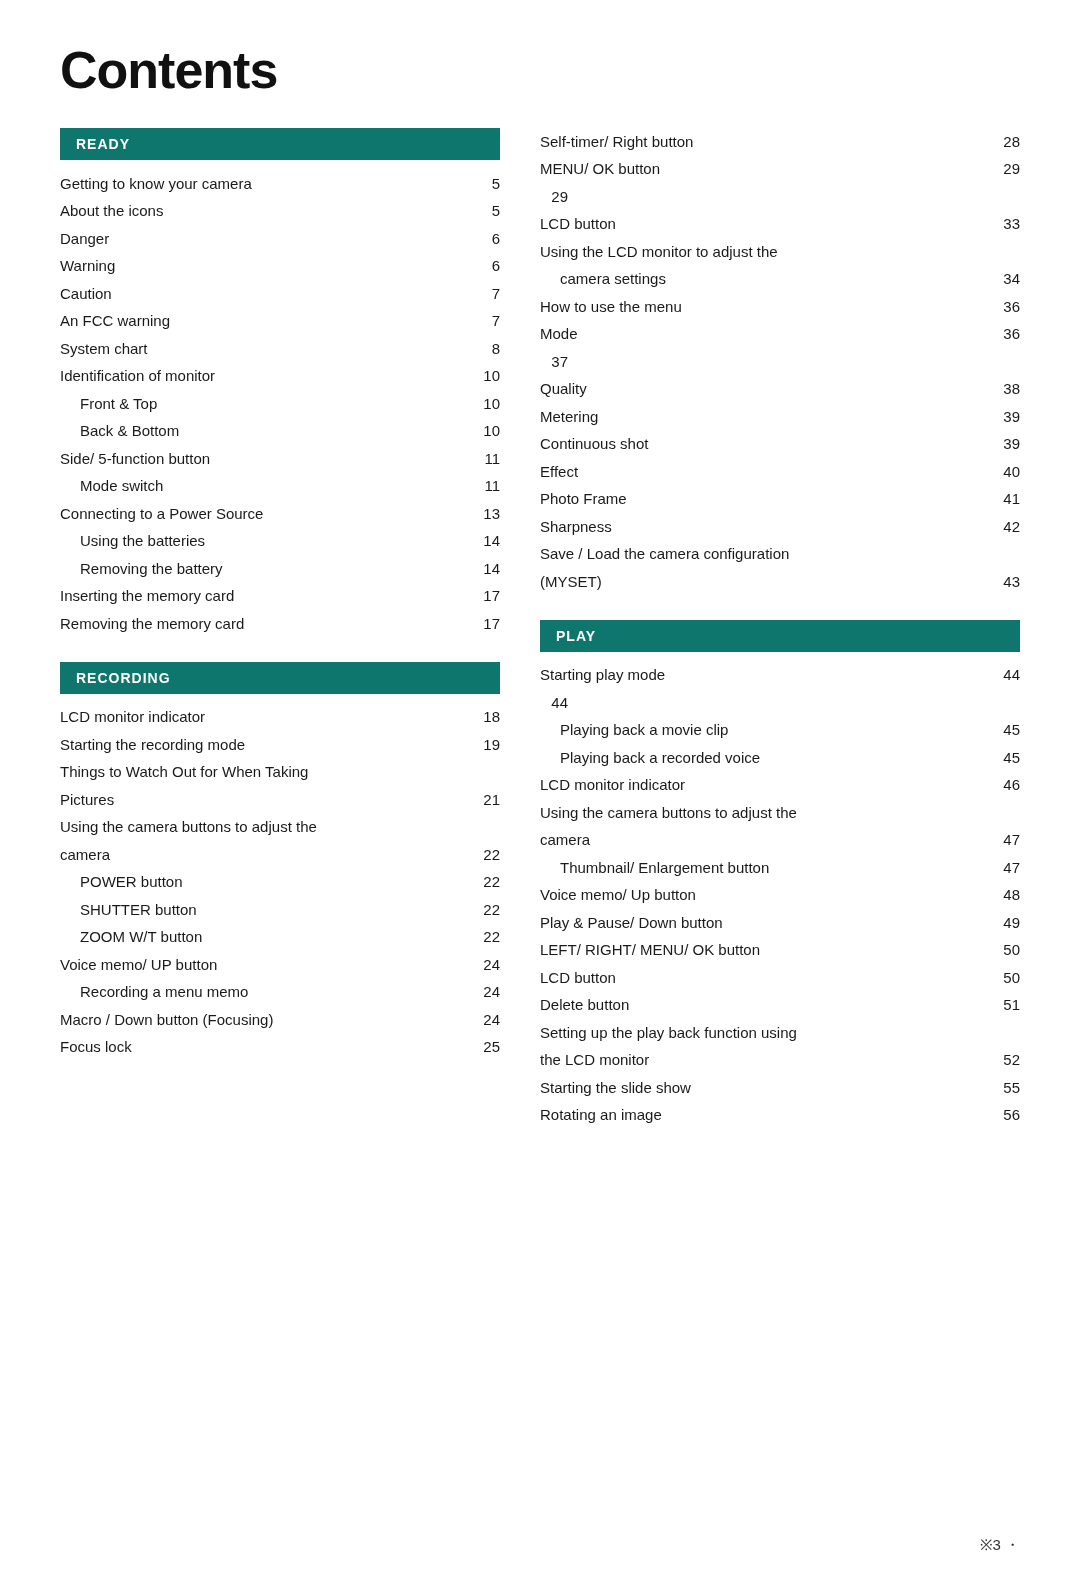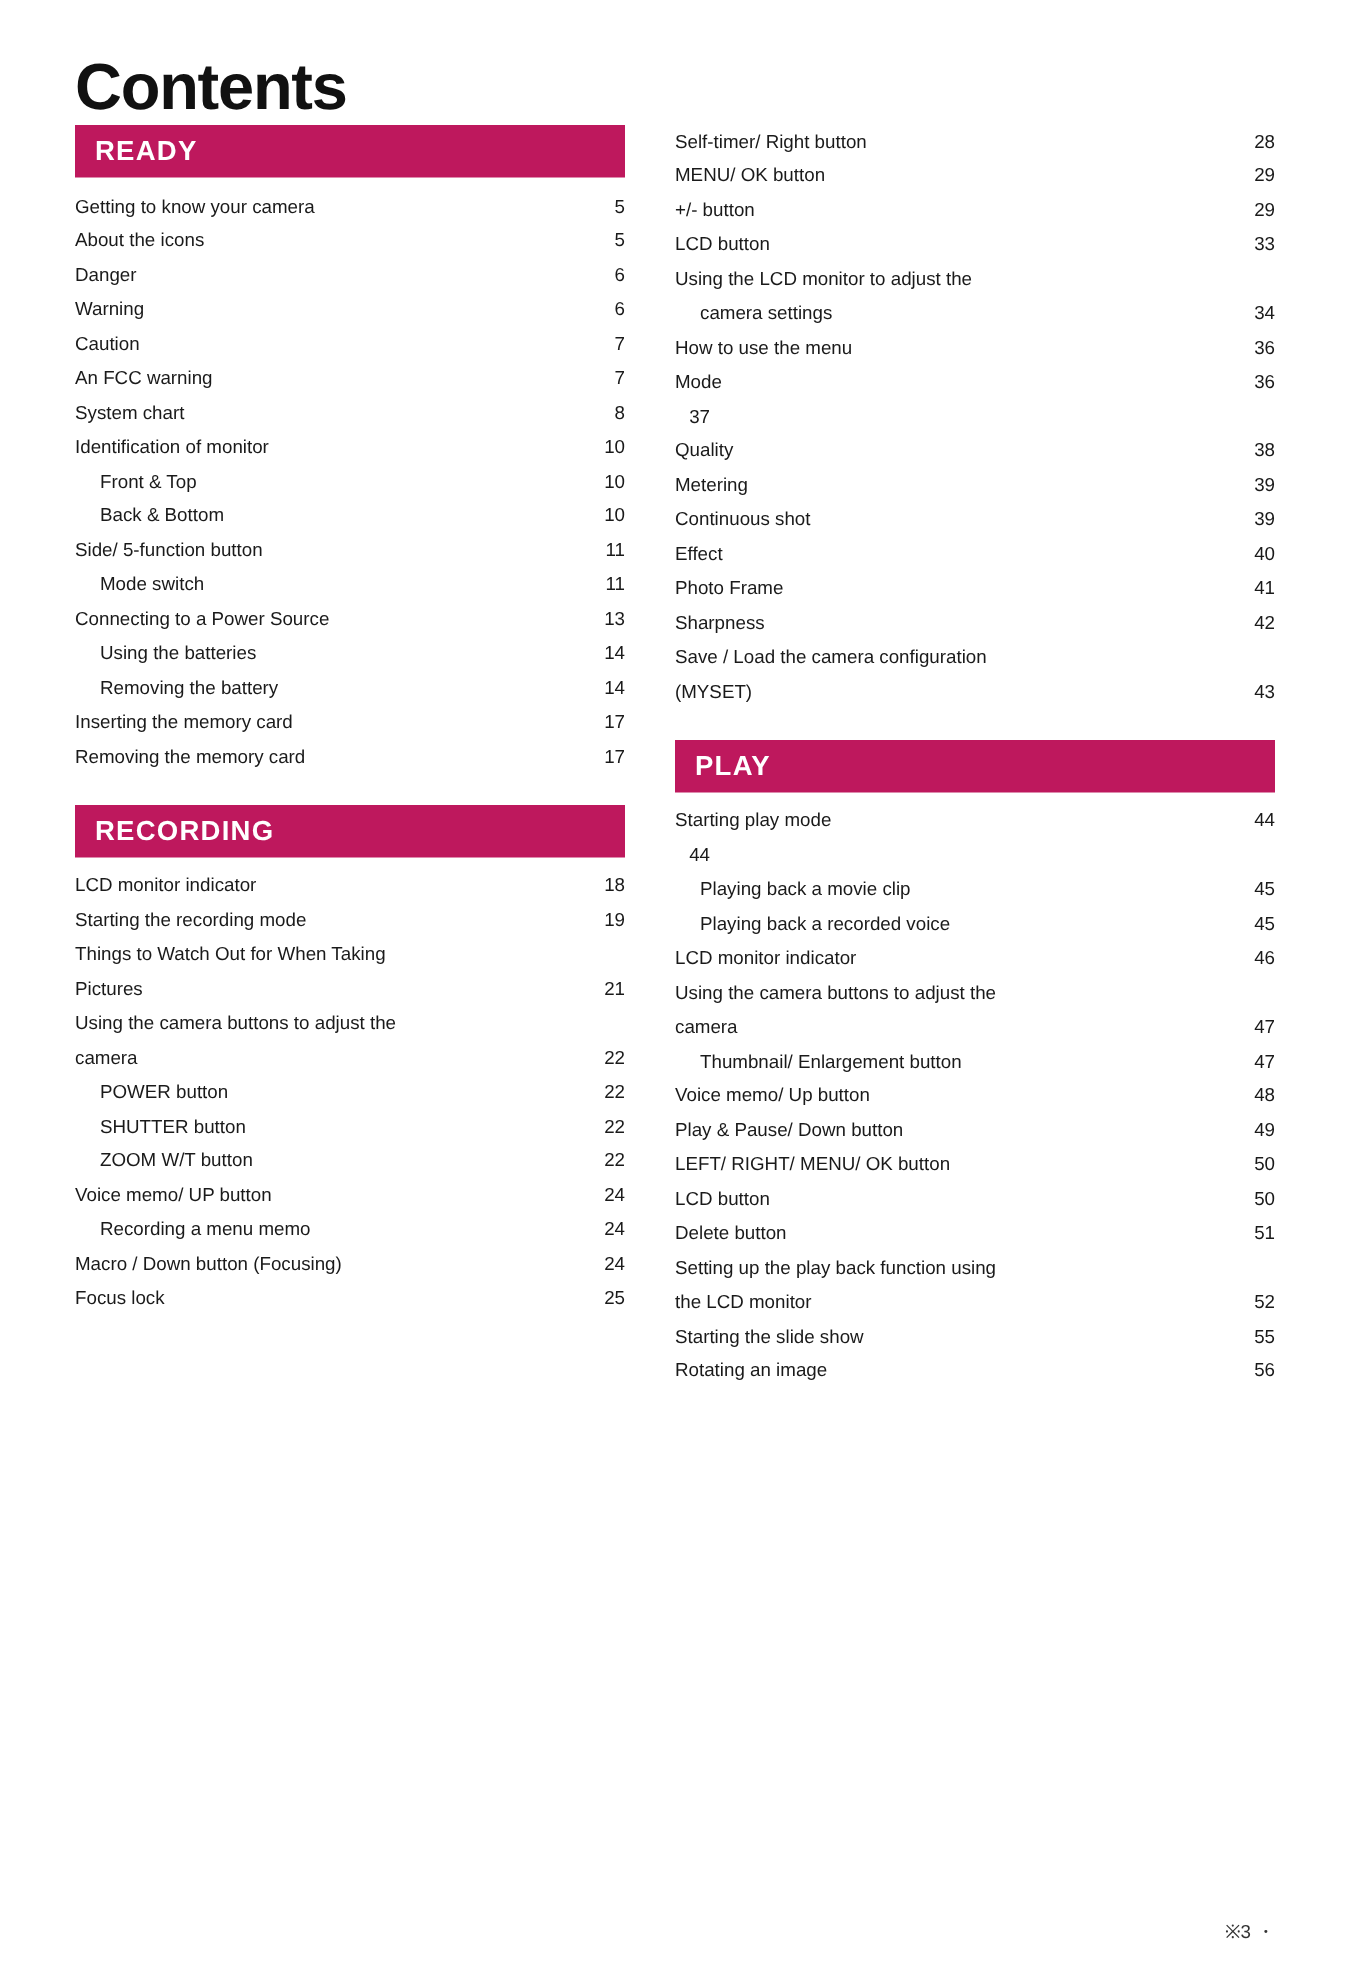--- a/index.html
+++ b/index.html
@@ -13,42 +13,43 @@
       font-family: Arial, Helvetica, sans-serif;
       width: 1080px;
       min-height: 1585px;
       padding: 40px 60px 40px 60px;
       color: #1a1a1a;
     }
 
     .page-title {
       font-size: 52px;
       font-weight: 900;
+      margin-bottom: 28px;
       color: #111;
       letter-spacing: -1px;
     }
 
     .two-col {
       display: flex;
       gap: 40px;
       align-items: flex-start;
     }
 
     .col-left {
       flex: 0 0 440px;
     }
 
     .col-right {
       flex: 1;
     }
 
     .section-header {
-      background: #be185d;
+      background: #0f766e;
       color: #ffffff;
-      font-size: 22px;
+      font-size: 14px;
       font-weight: 900;
       padding: 8px 16px;
       margin-bottom: 10px;
       letter-spacing: 1px;
     }
 
     .toc-list {
       list-style: none;
       margin-bottom: 24px;
     }
@@ -230,21 +231,20 @@
     <ul class="toc-list" id="right-top-list">
         <li class="toc-item">
           <span class="entry-text">Self-timer/ Right button</span>
           <span class="entry-page">28</span>
         </li>
         <li class="toc-item">
           <span class="entry-text">MENU/ OK button</span>
           <span class="entry-page">29</span>
         </li>
         <li class="toc-item">
-          <span class="entry-text">+/- button</span>
           <span class="entry-page">29</span>
         </li>
         <li class="toc-item">
           <span class="entry-text">LCD button</span>
           <span class="entry-page">33</span>
         </li>
         <li class="toc-item">
           <span class="entry-text">Using the LCD monitor to adjust the</span>
           <span class="entry-page"></span>
         </li>

